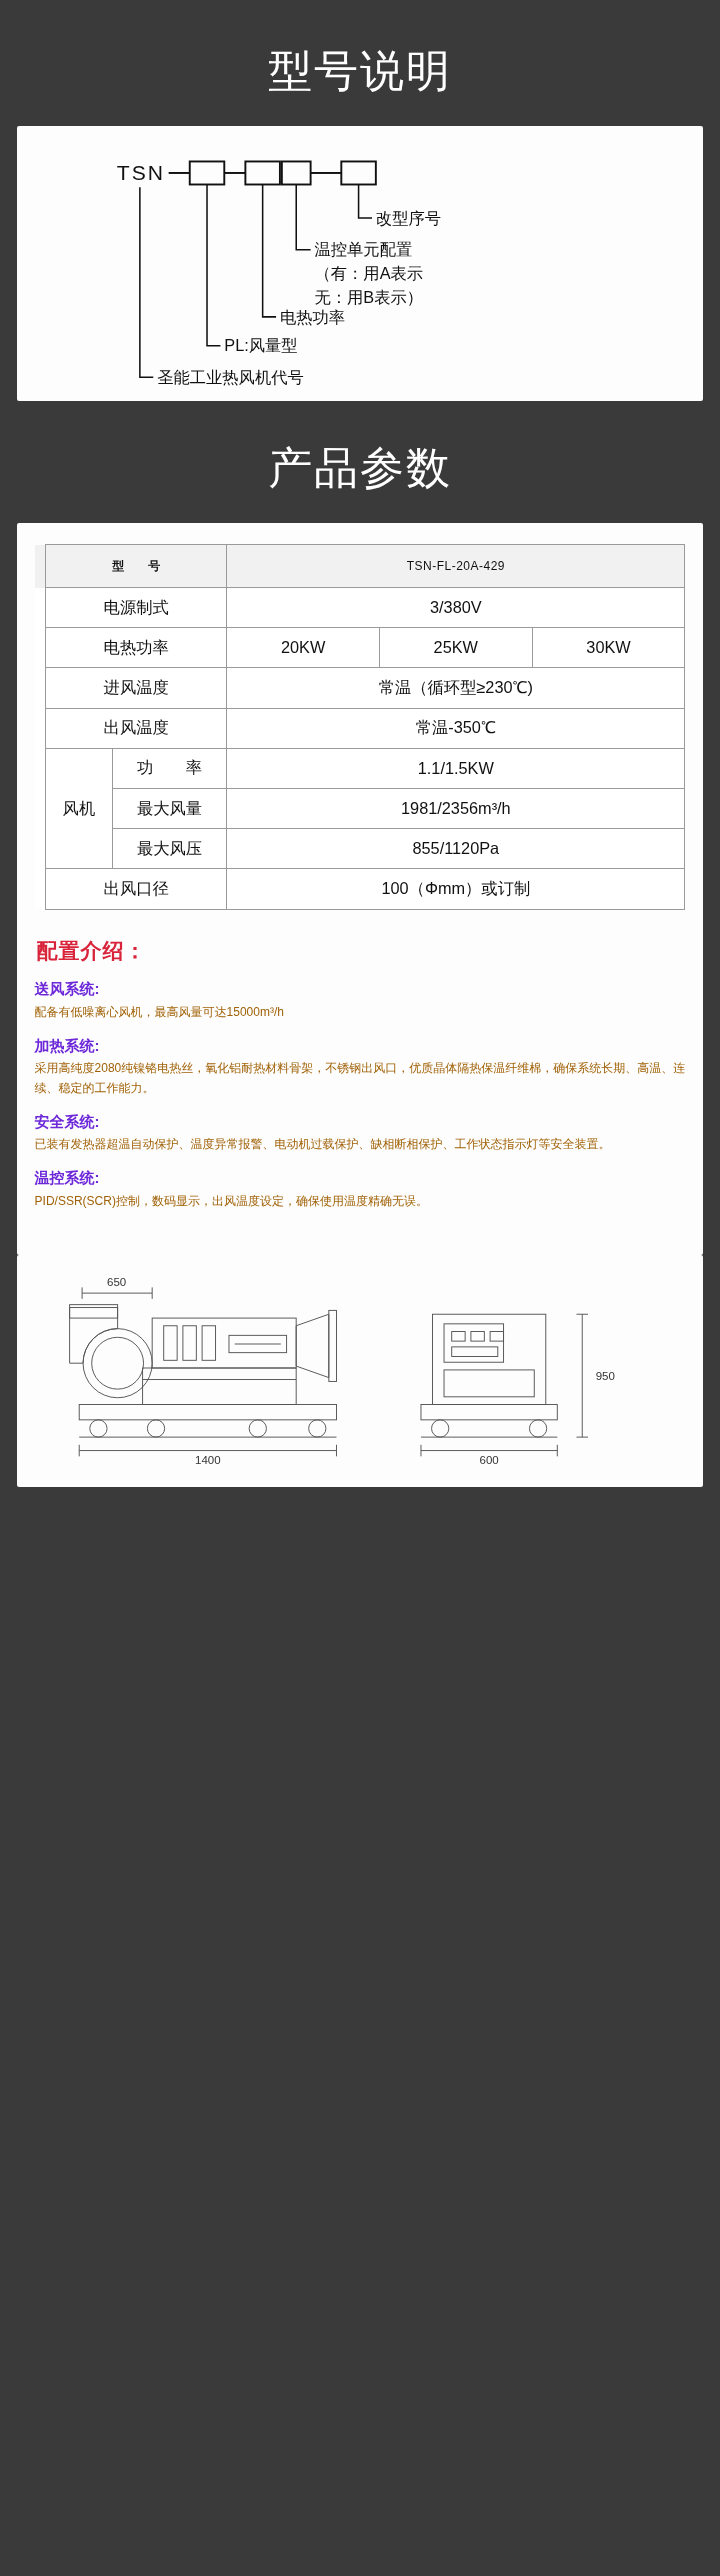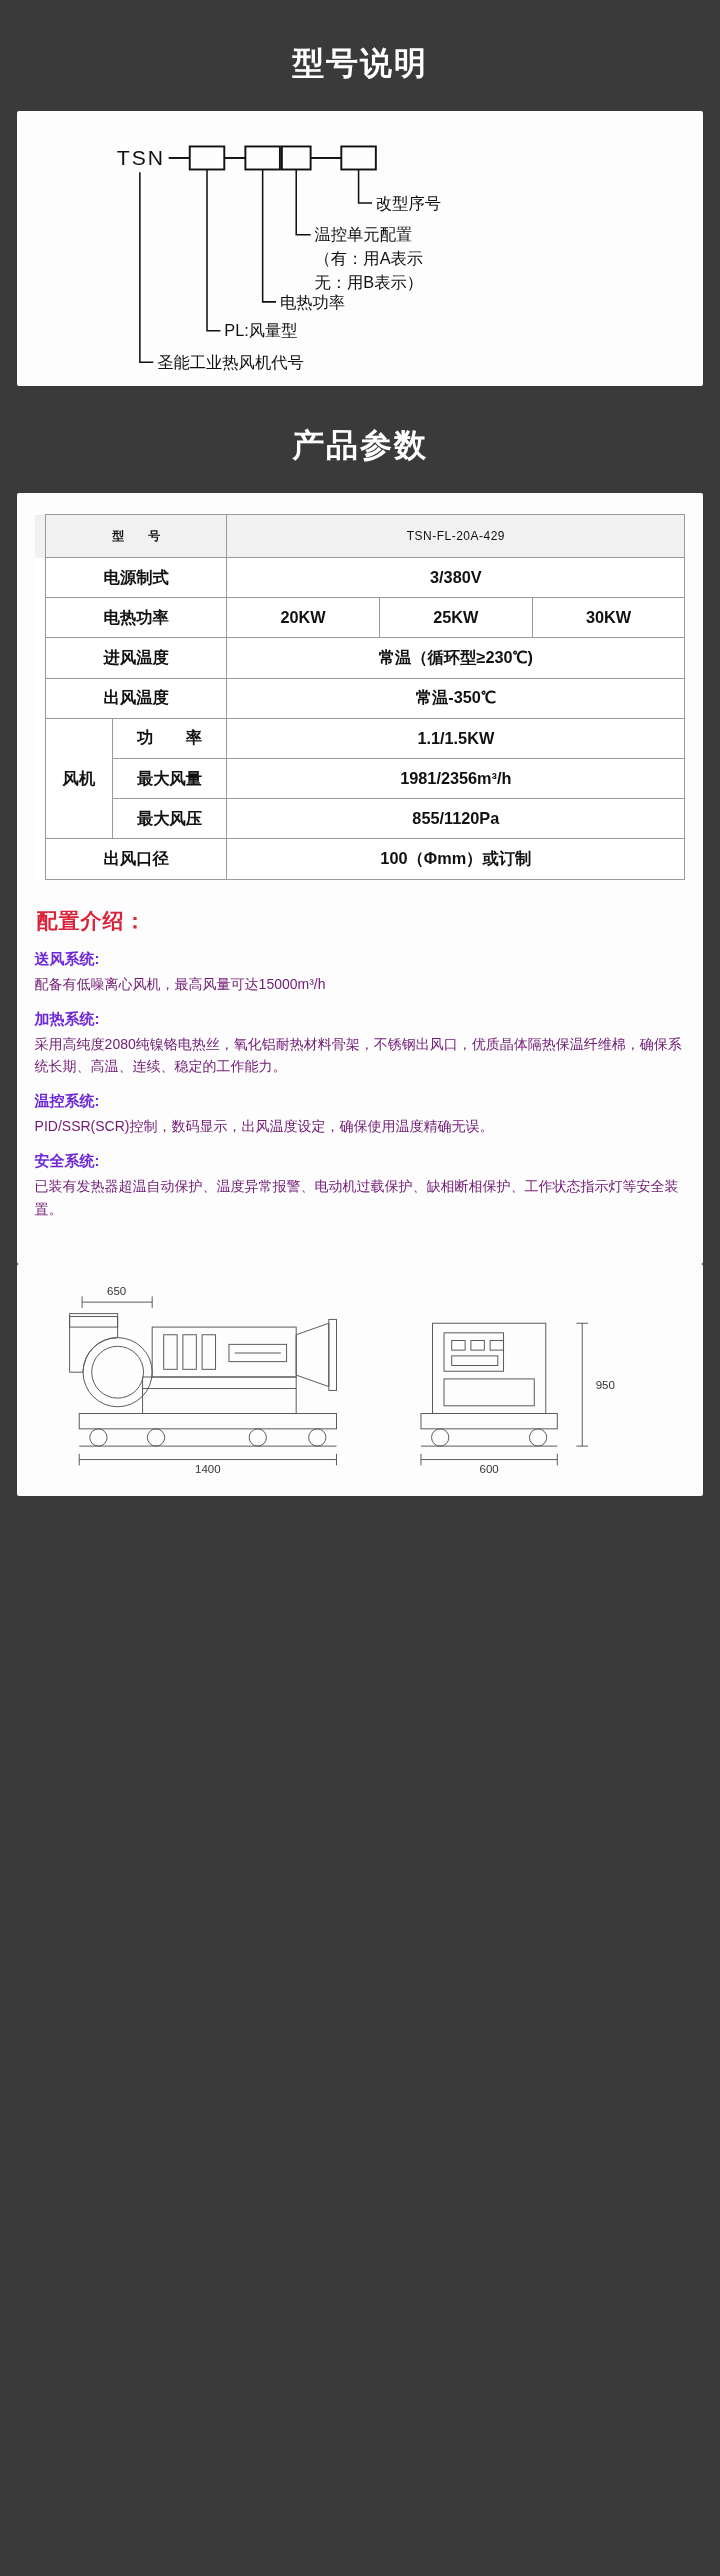--- a/index.html
+++ b/index.html
@@ -17,22 +17,22 @@
     width: 720px;
     margin: 0 auto;
     background: #3a3a3a;
     padding-bottom: 38px;
   }
 
   
   .section-title {
     text-align: center;
     color: #ffffff;
-    font-size: 32px;
-    font-weight: bold;
+    font-size: 44px;
+    font-weight: normal;
     letter-spacing: 1.9px;
     padding: 38px 0 25px 0;
   }
   .section-title.first { padding-top: 42px; }
 
   
   .card {
     background: #fdfdfd;
     border-radius: 2px;
     margin: 0 17.3px;
@@ -54,21 +54,20 @@
   table.params {
     width: 100%;
     border-collapse: collapse;
     font-size: 16.3px;
   }
   table.params td {
     border: 1px solid #9a9a9a;
     text-align: center;
     padding: 8.6px 3.8px;
     background: #fff;
-    font-weight: bold;
   }
   table.params tr.head td {
     background: #f1f1f1;
     font-weight: bold;
     font-size: 12px;
     padding: 12.5px 3.8px;
   }
   table.params tr.head td.head-val {
     font-weight: normal;
     letter-spacing: 0.5px;
@@ -91,23 +90,23 @@
     letter-spacing: 1px;
   }
   .cfg-block { margin-bottom: 14.4px; }
   .cfg-head {
     font-size: 15px;
     font-weight: bold;
     color: #6d28d9;
     margin-bottom: 3.8px;
   }
   .cfg-body {
-    font-size: 14px;
+    font-size: 12px;
     line-height: 1.62;
-    color: #701a75;
+    color: #a16207;
   }
 
   
   .dim-card {
     padding: 17.3px 9.6px 23px 9.6px;
   }
   .dim-svg { display: block; margin: 0 auto; }
 </style>
 </head>
 <body>
@@ -209,26 +208,26 @@
 
     <div class="cfg-block">
       <div class="cfg-head">送风系统:</div>
       <div class="cfg-body">配备有低噪离心风机，最高风量可达15000m³/h</div>
     </div>
     <div class="cfg-block">
       <div class="cfg-head">加热系统:</div>
       <div class="cfg-body">采用高纯度2080纯镍铬电热丝，氧化铝耐热材料骨架，不锈钢出风口，优质晶体隔热保温纤维棉，确保系统长期、高温、连续、稳定的工作能力。</div>
     </div>
     <div class="cfg-block">
+      <div class="cfg-head">安全系统:</div>
+      <div class="cfg-body">已装有发热器超温自动保护、温度异常报警、电动机过载保护、缺相断相保护、工作状态指示灯等安全装置。</div>
+    </div>
+    <div class="cfg-block">
       <div class="cfg-head">温控系统:</div>
       <div class="cfg-body">PID/SSR(SCR)控制，数码显示，出风温度设定，确保使用温度精确无误。</div>
-    </div>
-    <div class="cfg-block">
-      <div class="cfg-head">安全系统:</div>
-      <div class="cfg-body">已装有发热器超温自动保护、温度异常报警、电动机过载保护、缺相断相保护、工作状态指示灯等安全装置。</div>
     </div>
   </div>
 
 
   <div class="card dim-card">
     <svg class="dim-svg" width="663" height="192" viewBox="0 0 690 200">
       <g stroke="#555" fill="none" stroke-width="1">
 
         <line x1="55" y1="22" x2="128" y2="22"></line>
         <line x1="55" y1="16" x2="55" y2="28"></line>

